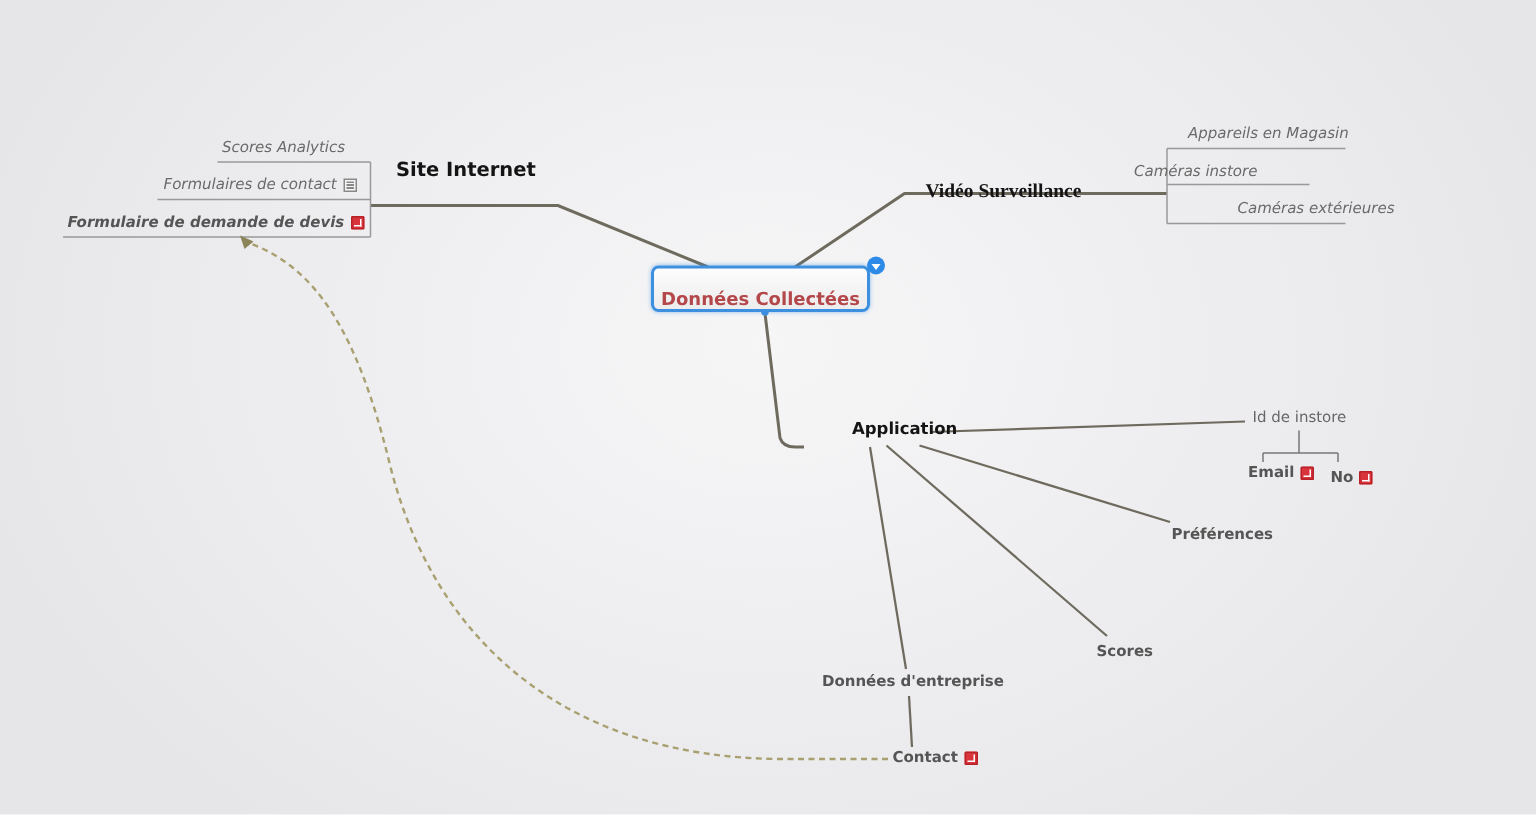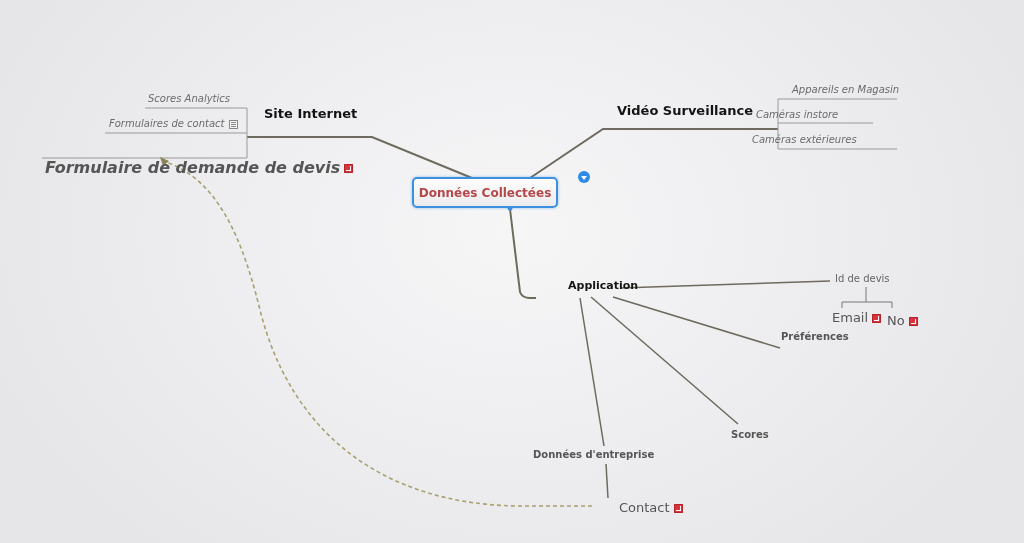--- a/index.html
+++ b/index.html
@@ -6,29 +6,29 @@
   body {
     width: 1024px; height: 543px; overflow: hidden; position: relative;
     background: radial-gradient(ellipse 560px 420px at 512px 230px, #f6f6f7 0%, #efeff1 45%, #e6e6e8 100%);
     font-family: "DejaVu Sans", "Liberation Sans", sans-serif;
   }
   #canvas { position: absolute; left: 0; top: 0; width: 1024px; height: 543px; }
   .node { position: absolute; white-space: nowrap; line-height: 1; }
   .main-topic { font-size: 13px; font-weight: bold; color: #141414; }
   .sub-topic { font-size: 10px; font-weight: bold; color: #555; }
   .leaf-italic { font-size: 10px; font-style: italic; color: #6a6a6a; text-align: center; }
-  .leaf-bold-italic { font-size: 16px; font-style: italic; font-weight: bold; color: #555; margin-top: 16px; }
-  .tiny { font-size: 13px; color: #555; }
+  .leaf-bold-italic { font-size: 10px; font-style: italic; font-weight: bold; color: #555; }
+  .tiny { font-size: 10px; color: #555; font-weight: bold; }
   .small { font-size: 10px; color: #666; }
   .central {
-    position: absolute; left: 412px; top: 177px; width: 146px; height: 31px;
+    position: absolute; left: 434px; top: 177px; width: 146px; height: 31px;
     border: 2px solid #3d8fe0; border-radius: 5px; box-sizing: border-box;
     background: linear-gradient(#fdfdfd, #ececec);
     box-shadow: 0 0 3px rgba(61,143,224,0.55);
-    display: flex; align-items: center; justify-content: center;
+    display: flex; align-items: flex-end; justify-content: center;
     font-size: 12px; font-weight: bold; color: #b4474a;
   }
   .collapse-btn {
     position: absolute; left: 578px; top: 171px; width: 12px; height: 12px;
     border-radius: 50%; background: #2d8ae6; display: flex; align-items: center; justify-content: center;
   }
   .collapse-btn::after {
     content: ""; width: 0; height: 0; border-left: 3px solid transparent; border-right: 3px solid transparent;
     border-top: 4px solid #fff; margin-top: 1px;
   }
@@ -95,49 +95,49 @@
 <div class="node leaf-italic" style="left:148px; top:94px;">
   <span>Scores Analytics</span>
 </div>
 <div class="node leaf-italic" style="left:109px; top:119px;">
   <span>Formulaires de contact</span><span class="note-icon"></span>
 </div>
 <div class="node leaf-bold-italic" style="left:45px; top:144px;">
   <span>Formulaire de demande de devis</span><span class="flag"></span>
 </div>
 
-<div class="node main-topic" style="left:617px; top:104px;">
+<div class="node main-topic" style="left:617px; top:120px;font-family:Liberation Serif, serif;">
   <span>Vidéo Surveillance</span>
 </div>
 <div class="node leaf-italic" style="left:792px; top:85px;">
   <span>Appareils en Magasin</span>
 </div>
 <div class="node leaf-italic" style="left:756px; top:110px;">
   <span>Caméras instore</span>
 </div>
-<div class="node leaf-italic" style="left:752px; top:135px;">
+<div class="node leaf-italic" style="left:825px; top:135px;">
   <span>Caméras extérieures</span>
 </div>
 
 <div class="node" style="left:568px; top:280px; font-size:11px; font-weight:bold; color:#141414;">
   <span>Application</span>
 </div>
 <div class="node small" style="left:835px; top:274px;">
-  <span>Id de devis</span>
+  <span>Id de instore</span>
 </div>
 <div class="node tiny" style="left:832px; top:311px;">
   <span>Email</span><span class="flag"></span>
 </div>
 <div class="node tiny" style="left:887px; top:314px;">
   <span>No</span><span class="flag"></span>
 </div>
-<div class="node sub-topic" style="left:781px; top:332px;">
+<div class="node sub-topic" style="left:781px; top:352px;">
   <span>Préférences</span>
 </div>
 <div class="node sub-topic" style="left:731px; top:430px;">
   <span>Scores</span>
 </div>
-<div class="node sub-topic" style="left:533px; top:450px;">
+<div class="node sub-topic" style="left:548px; top:450px;">
   <span>Données d'entreprise</span>
 </div>
-<div class="node tiny" style="left:595px; top:501px;margin-left:24px;">
+<div class="node tiny" style="left:595px; top:501px;">
   <span>Contact</span><span class="flag"></span>
 </div>
 
 </body></html>

